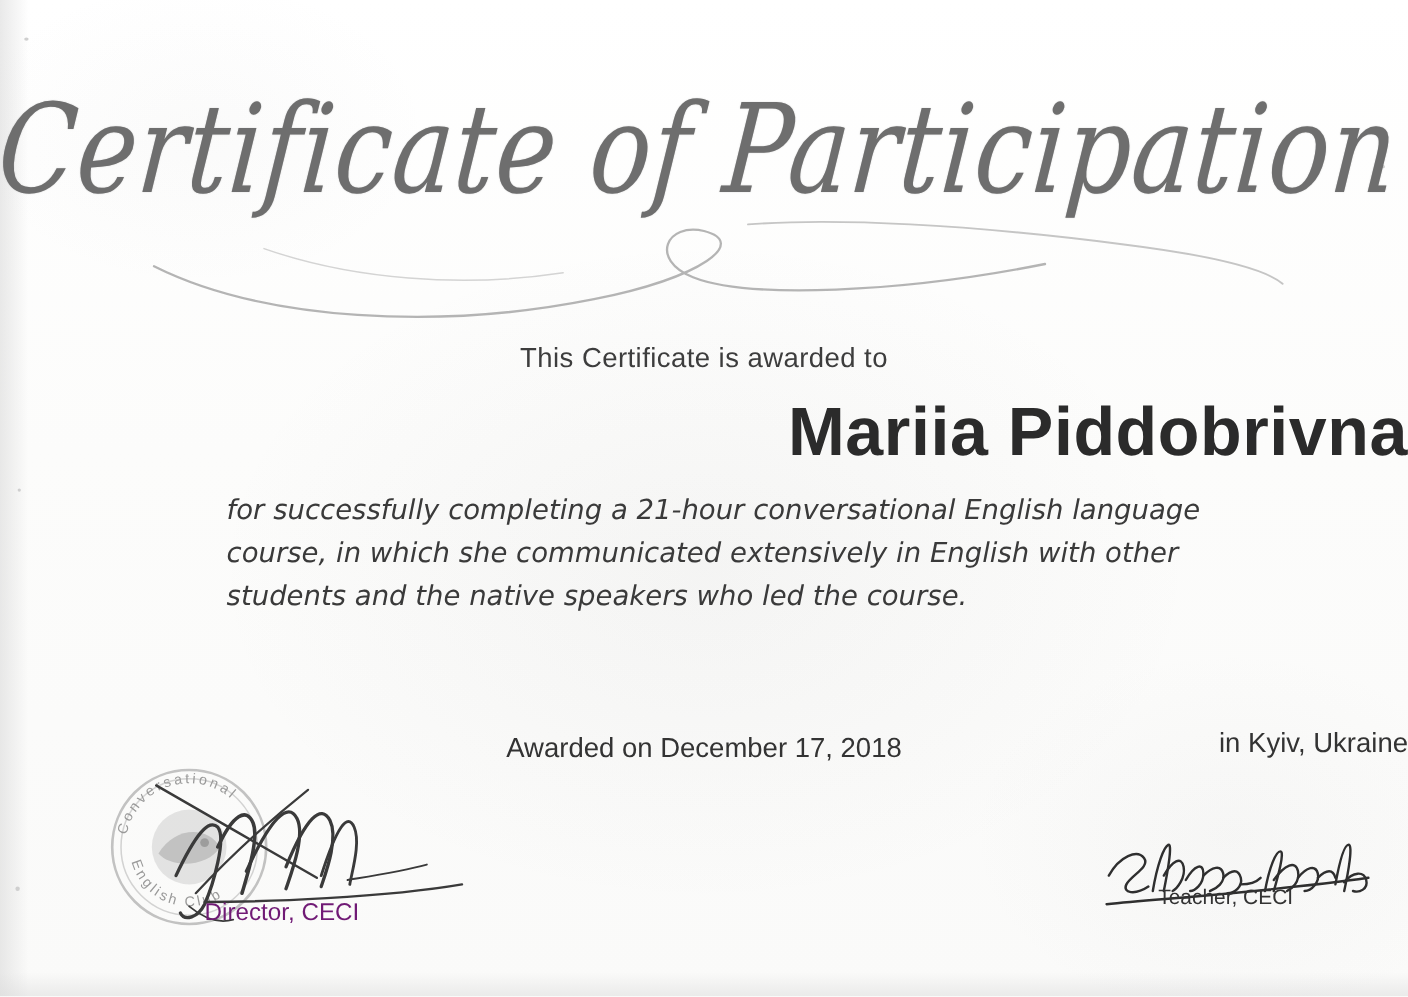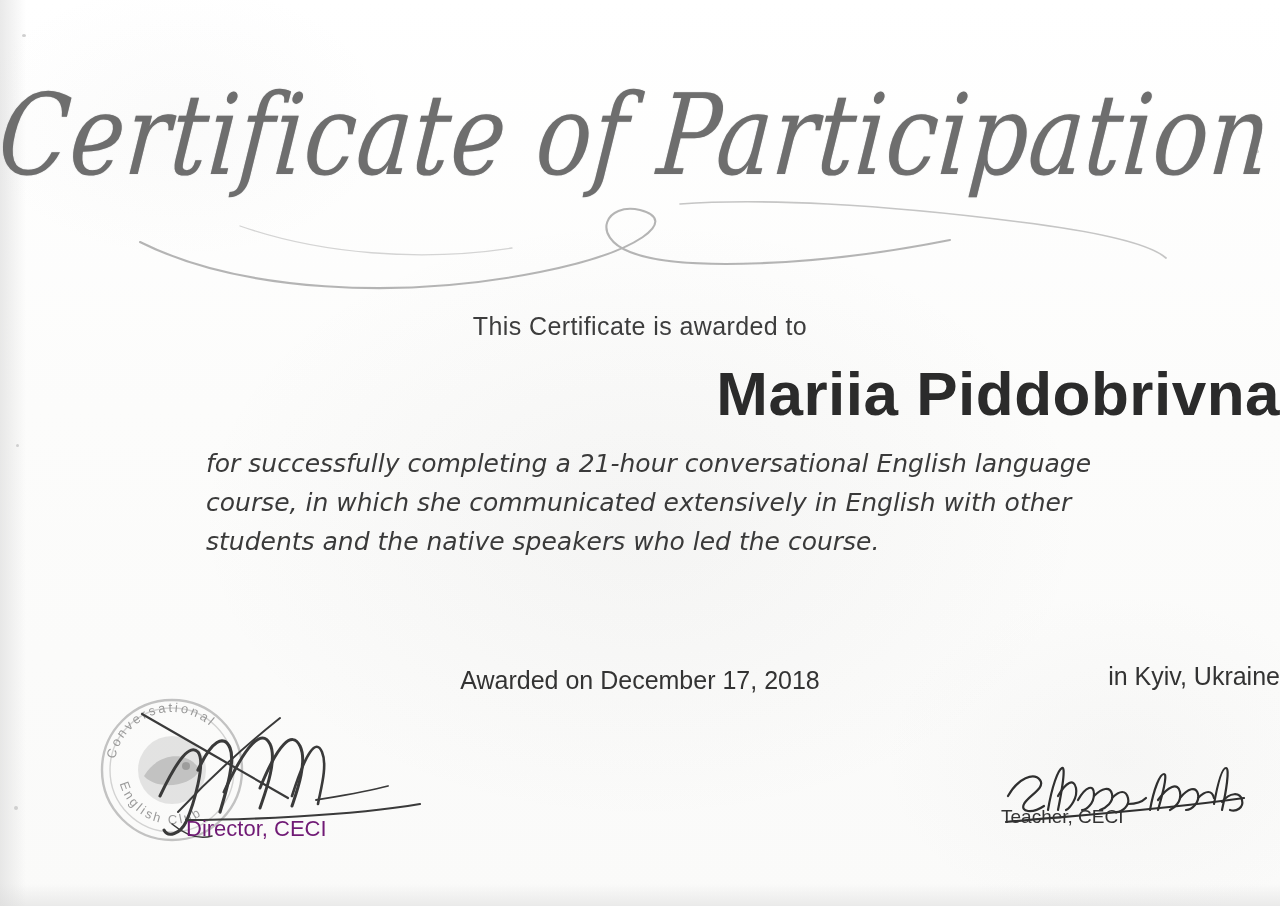--- a/index.html
+++ b/index.html
@@ -175,21 +175,21 @@
   .sig-label-left {
     position: absolute;
     left: 186px;
     top: 816px;
     font-family: "Liberation Sans", sans-serif;
     font-size: 22px;
     color: #701a75;
   }
   .sig-label-right {
     position: absolute;
-    left: 1001px;
+    left: 1053px;
     top: 806px;
     font-family: "Liberation Sans", sans-serif;
     font-size: 19px;
     color: #333333;
   }
 </style>
 </head>
 <body>
 
 <div class="certificate">

